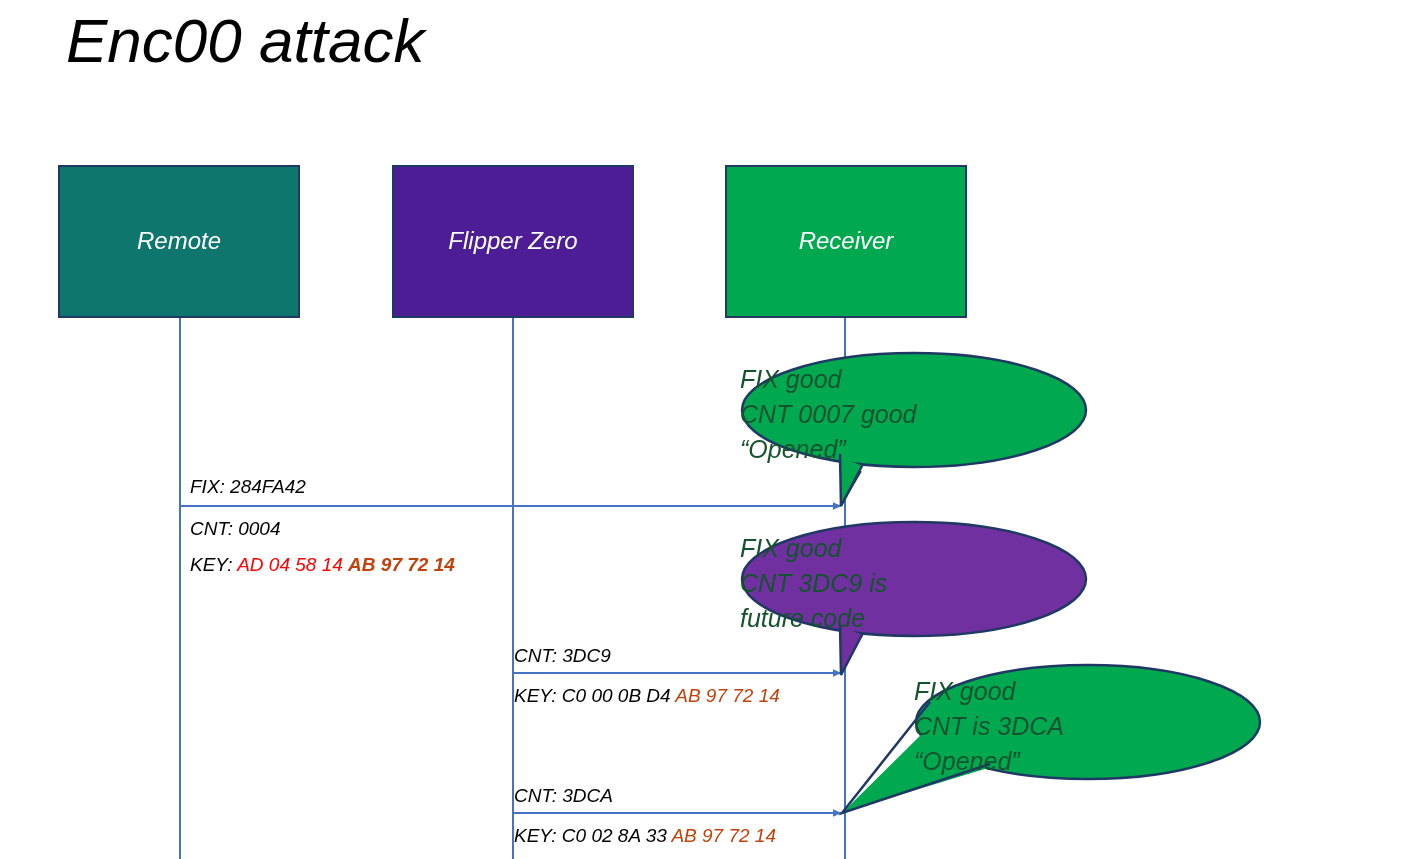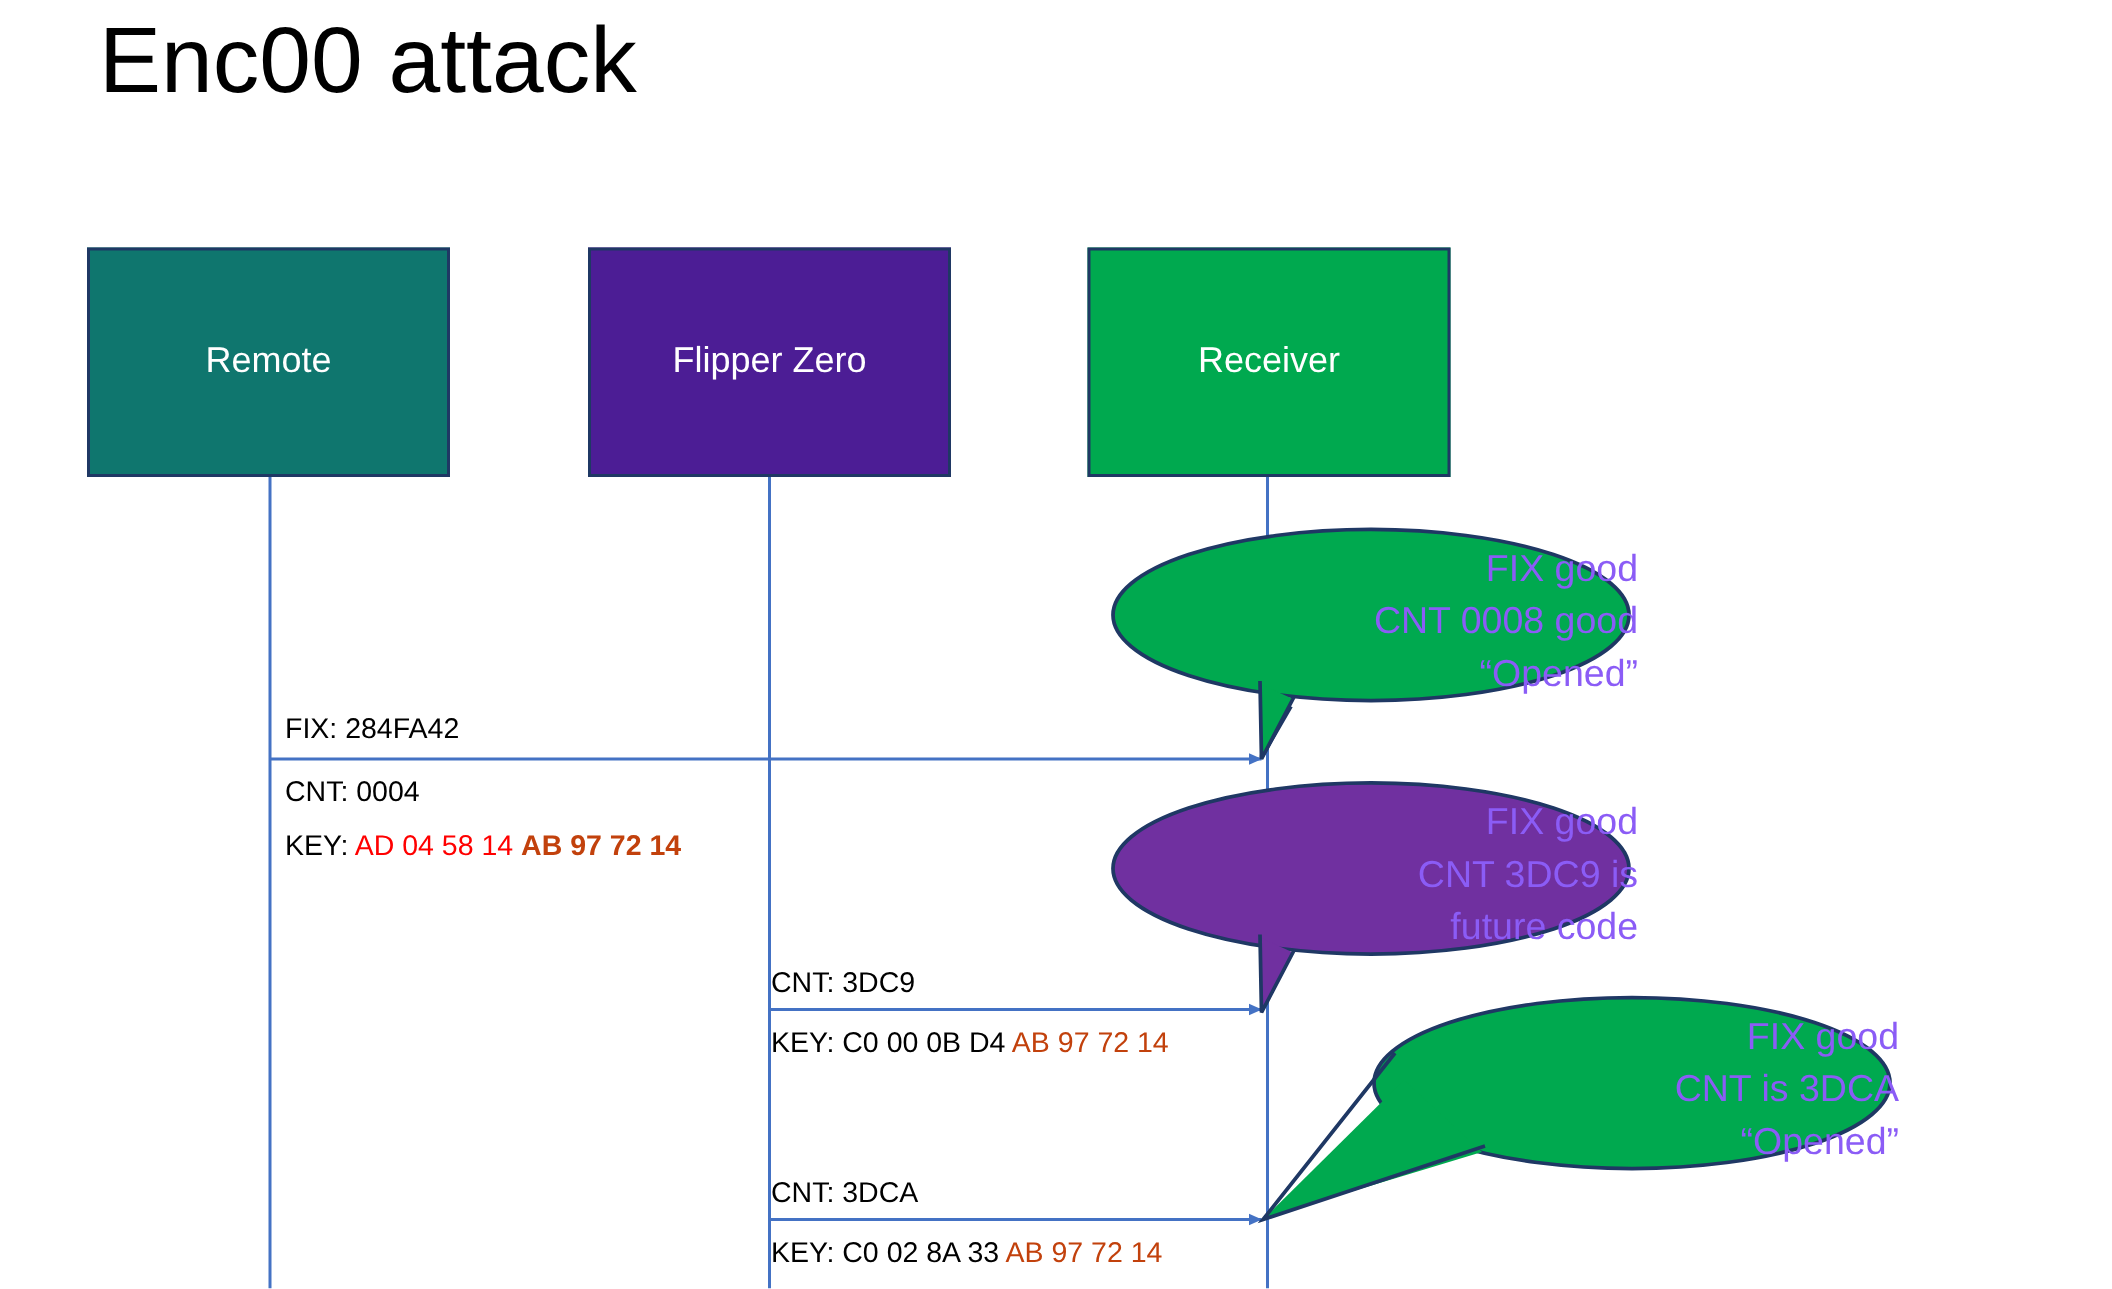--- a/index.html
+++ b/index.html
@@ -13,20 +13,21 @@
     position: relative;
     overflow: hidden;
     font-family: "Liberation Sans", sans-serif;
     color: #000000;
   }
   #stage {
     position: absolute;
     left: 0; top: 0;
     width: 1408px;
     height: 657px;
+    font-style: italic;
   }
 
   
   #page-title {
     position: absolute;
     left: 66px;
     top: 2px;
     font-size: 62px;
     font-weight: 400;
     letter-spacing: 0px;
@@ -71,22 +72,22 @@
   .k-bold  { font-weight: bold; }
 
   
   .callout {
     position: absolute;
   }
   .callout .bubble-text {
     position: absolute;
     left: 0;
     width: 100%;
-    text-align: right;
-    color: #8b5cf6;
+    text-align: left;
+    color: #14532d;
     font-size: 25px;
     line-height: 35px;
     pointer-events: none;
   }
   .callout svg { display: block; }
 </style>
 </head>
 <body>
 
 <div id="stage">
@@ -154,21 +155,21 @@
   </div>
 
   <div class="callout" style="left:740px; top:350px; width:352px; height:160px;">
     <svg width="352" height="160" viewBox="0 0 352 160">
       <path d="M105 115 L101 155 L120 122 Z" fill="#00A94F" stroke="#1F3864" stroke-width="2.5"></path>
       <ellipse cx="174" cy="60" rx="172" ry="57" fill="#00A94F" stroke="#1F3864" stroke-width="2.5"></ellipse>
       <path d="M100 106 L101 155 L122 116 Z" fill="#00A94F" stroke="none"></path>
       <path d="M100 104 L101 156 L123 114" fill="none" stroke="#1F3864" stroke-width="2.5"></path>
     </svg>
     <div class="bubble-text" style="top:12px;">FIX good</div>
-    <div class="bubble-text" style="top:47px;">CNT 0008 good</div>
+    <div class="bubble-text" style="top:47px;">CNT 0007 good</div>
     <div class="bubble-text" style="top:82px;">“Opened”</div>
   </div>
 
   <div class="callout" style="left:740px; top:519px; width:352px; height:160px;">
     <svg width="352" height="160" viewBox="0 0 352 160">
       <ellipse cx="174" cy="60" rx="172" ry="57" fill="#7030A0" stroke="#1F3864" stroke-width="2.5"></ellipse>
       <path d="M100 106 L101 155 L122 116 Z" fill="#7030A0" stroke="none"></path>
       <path d="M100 104 L101 156 L123 114" fill="none" stroke="#1F3864" stroke-width="2.5"></path>
     </svg>
     <div class="bubble-text" style="top:12px;">FIX good</div>

